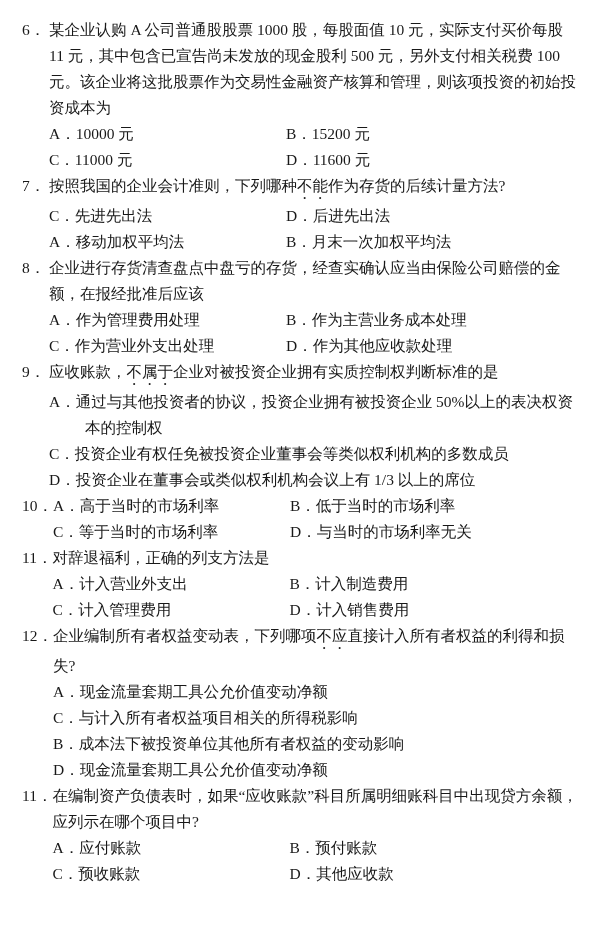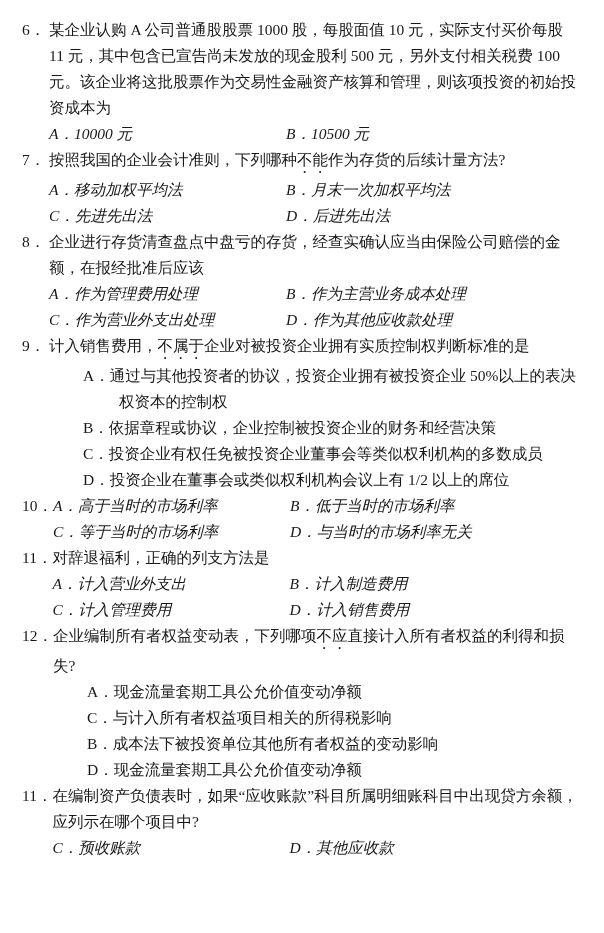--- a/index.html
+++ b/index.html
@@ -46,63 +46,65 @@
     text-emphasis-position: under right;
     font-family: Liberation Serif, serif;
   }
   .opts { }
   .opt-row {
     display: flex;
   }
   .opt-cell {
     white-space: nowrap;
     overflow: visible;
-    font-style: italic;
   }
   .opt-cell.first {
     flex: 0 0 237px;
   }
   .opt-cell.second {
     flex: 1 1 auto;
   }
   .opt-line {
     padding-left: 36px;
     text-indent: -36px;
-    margin-left: 34px;
   }
 </style>
 </head>
 <body>
 
 <div class="page">
   <div class="questions">
       <div class="question">
         <div class="qnum">6．</div>
         <div class="qbody">
           <div class="stem"><span>某企业认购 A 公司普通股股票 1000 股，每股面值 10 元，实际支付买价每股 11 元，其中包含已宣告尚未发放的现金股利 500 元，另外支付相关税费 100 元。该企业将这批股票作为交易性金融资产核算和管理，则该项投资的初始投资成本为</span></div>
           <div class="opts">
             <div class="opt-row">
               <div class="opt-cell first">A．10000 元</div>
-              <div class="opt-cell second">B．10500 元</div>
+              <div class="opt-cell second">B．15200 元</div>
+            </div>
+            <div class="opt-row">
+              <div class="opt-cell first">C．11000 元</div>
+              <div class="opt-cell second">D．11600 元</div>
             </div>
           </div>
         </div>
       </div>
       <div class="question">
         <div class="qnum">7．</div>
         <div class="qbody">
           <div class="stem"><span>按照我国的企业会计准则，下列哪种</span><span class="em">不能</span><span>作为存货的后续计量方法?</span></div>
           <div class="opts">
             <div class="opt-row">
+              <div class="opt-cell first">C．先进先出法</div>
+              <div class="opt-cell second">D．后进先出法</div>
+            </div>
+            <div class="opt-row">
               <div class="opt-cell first">A．移动加权平均法</div>
               <div class="opt-cell second">B．月末一次加权平均法</div>
-            </div>
-            <div class="opt-row">
-              <div class="opt-cell first">C．先进先出法</div>
-              <div class="opt-cell second">D．后进先出法</div>
             </div>
           </div>
         </div>
       </div>
       <div class="question">
         <div class="qnum">8．</div>
         <div class="qbody">
           <div class="stem"><span>企业进行存货清查盘点中盘亏的存货，经查实确认应当由保险公司赔偿的金额，在报经批准后应该</span></div>
           <div class="opts">
             <div class="opt-row">
@@ -112,26 +114,25 @@
             <div class="opt-row">
               <div class="opt-cell first">C．作为营业外支出处理</div>
               <div class="opt-cell second">D．作为其他应收款处理</div>
             </div>
           </div>
         </div>
       </div>
       <div class="question">
         <div class="qnum">9．</div>
         <div class="qbody">
-          <div class="stem"><span>计入销售费用，</span><span class="em">不属于</span><span>企业对被投资企业拥有实质控制权判断标准的是</span></div>
+          <div class="stem"><span>应收账款，</span><span class="em">不属于</span><span>企业对被投资企业拥有实质控制权判断标准的是</span></div>
           <div class="opts">
             <div class="opt-line">A．通过与其他投资者的协议，投资企业拥有被投资企业 50%以上的表决权资本的控制权</div>
-            <div class="opt-line">B．依据章程或协议，企业控制被投资企业的财务和经营决策</div>
             <div class="opt-line">C．投资企业有权任免被投资企业董事会等类似权利机构的多数成员</div>
-            <div class="opt-line">D．投资企业在董事会或类似权利机构会议上有 1/2 以上的席位</div>
+            <div class="opt-line">D．投资企业在董事会或类似权利机构会议上有 1/3 以上的席位</div>
           </div>
         </div>
       </div>
       <div class="question">
         <div class="qnum">10．</div>
         <div class="qbody">
           <div class="opts">
             <div class="opt-row">
               <div class="opt-cell first">A．高于当时的市场利率</div>
               <div class="opt-cell second">B．低于当时的市场利率</div>
@@ -170,20 +171,24 @@
             <div class="opt-line">D．现金流量套期工具公允价值变动净额</div>
           </div>
         </div>
       </div>
       <div class="question">
         <div class="qnum">11．</div>
         <div class="qbody">
           <div class="stem"><span>在编制资产负债表时，如果“应收账款”科目所属明细账科目中出现贷方余额，应列示在哪个项目中?</span></div>
           <div class="opts">
             <div class="opt-row">
+              <div class="opt-cell first">A．应付账款</div>
+              <div class="opt-cell second">B．预付账款</div>
+            </div>
+            <div class="opt-row">
               <div class="opt-cell first">C．预收账款</div>
               <div class="opt-cell second">D．其他应收款</div>
             </div>
           </div>
         </div>
       </div>
     </div>
 
 </div>
 

